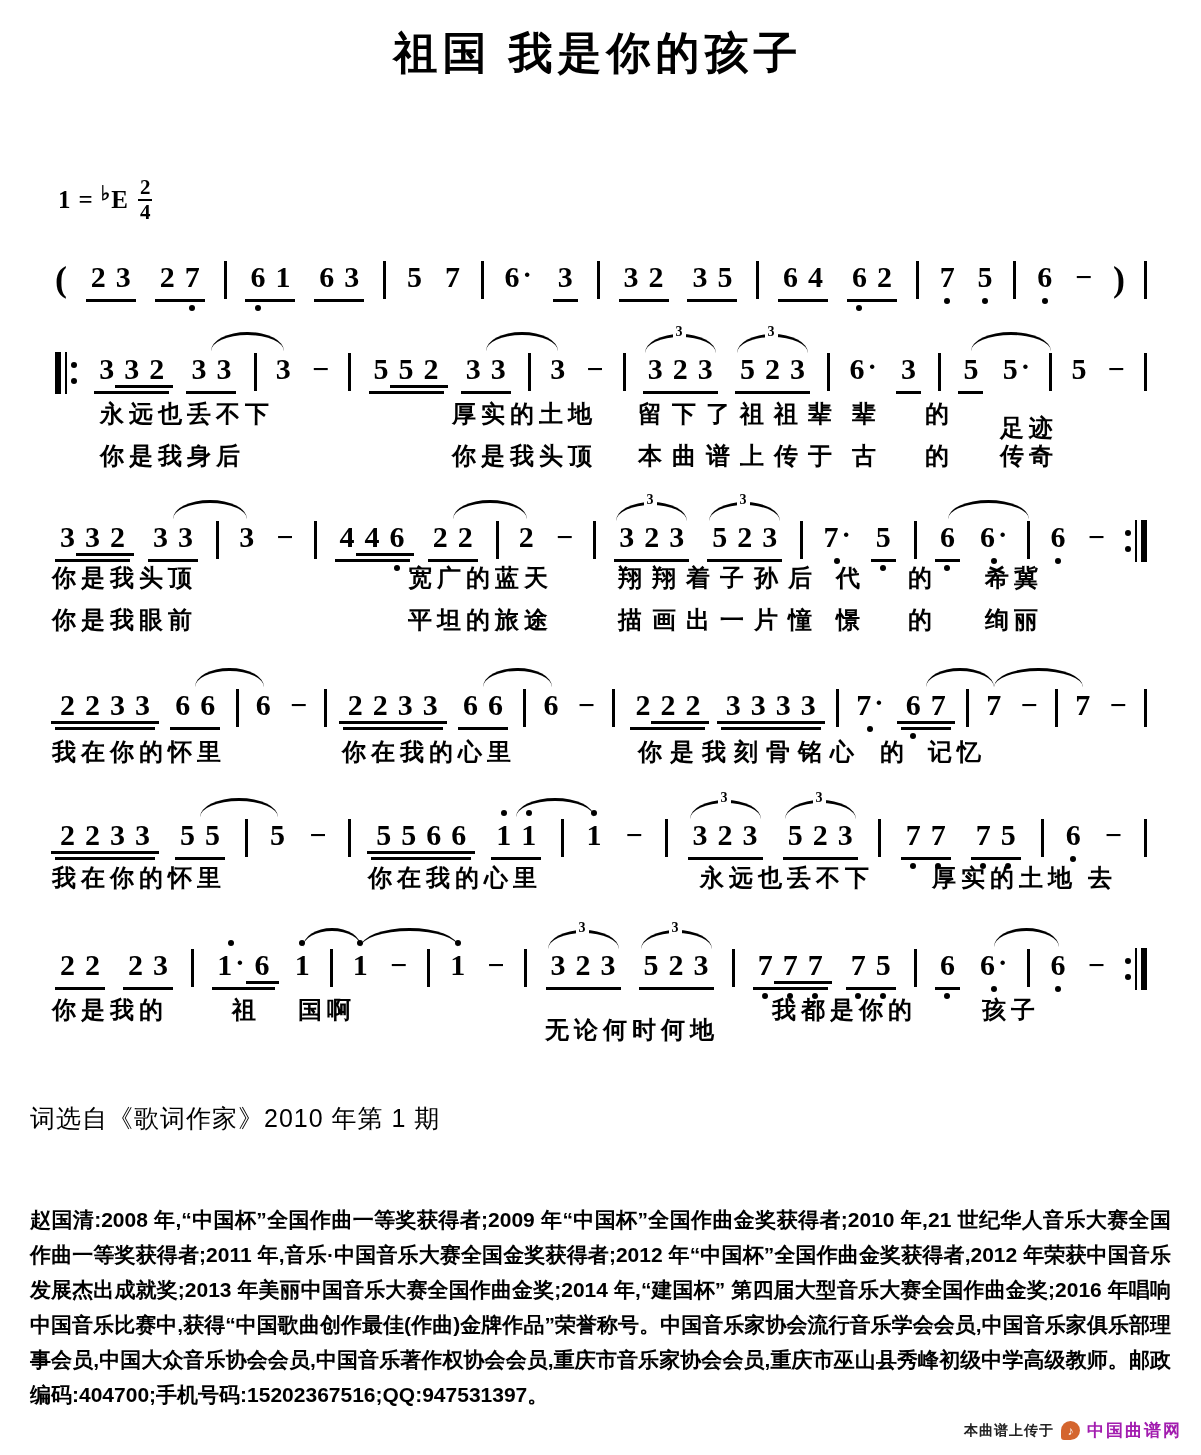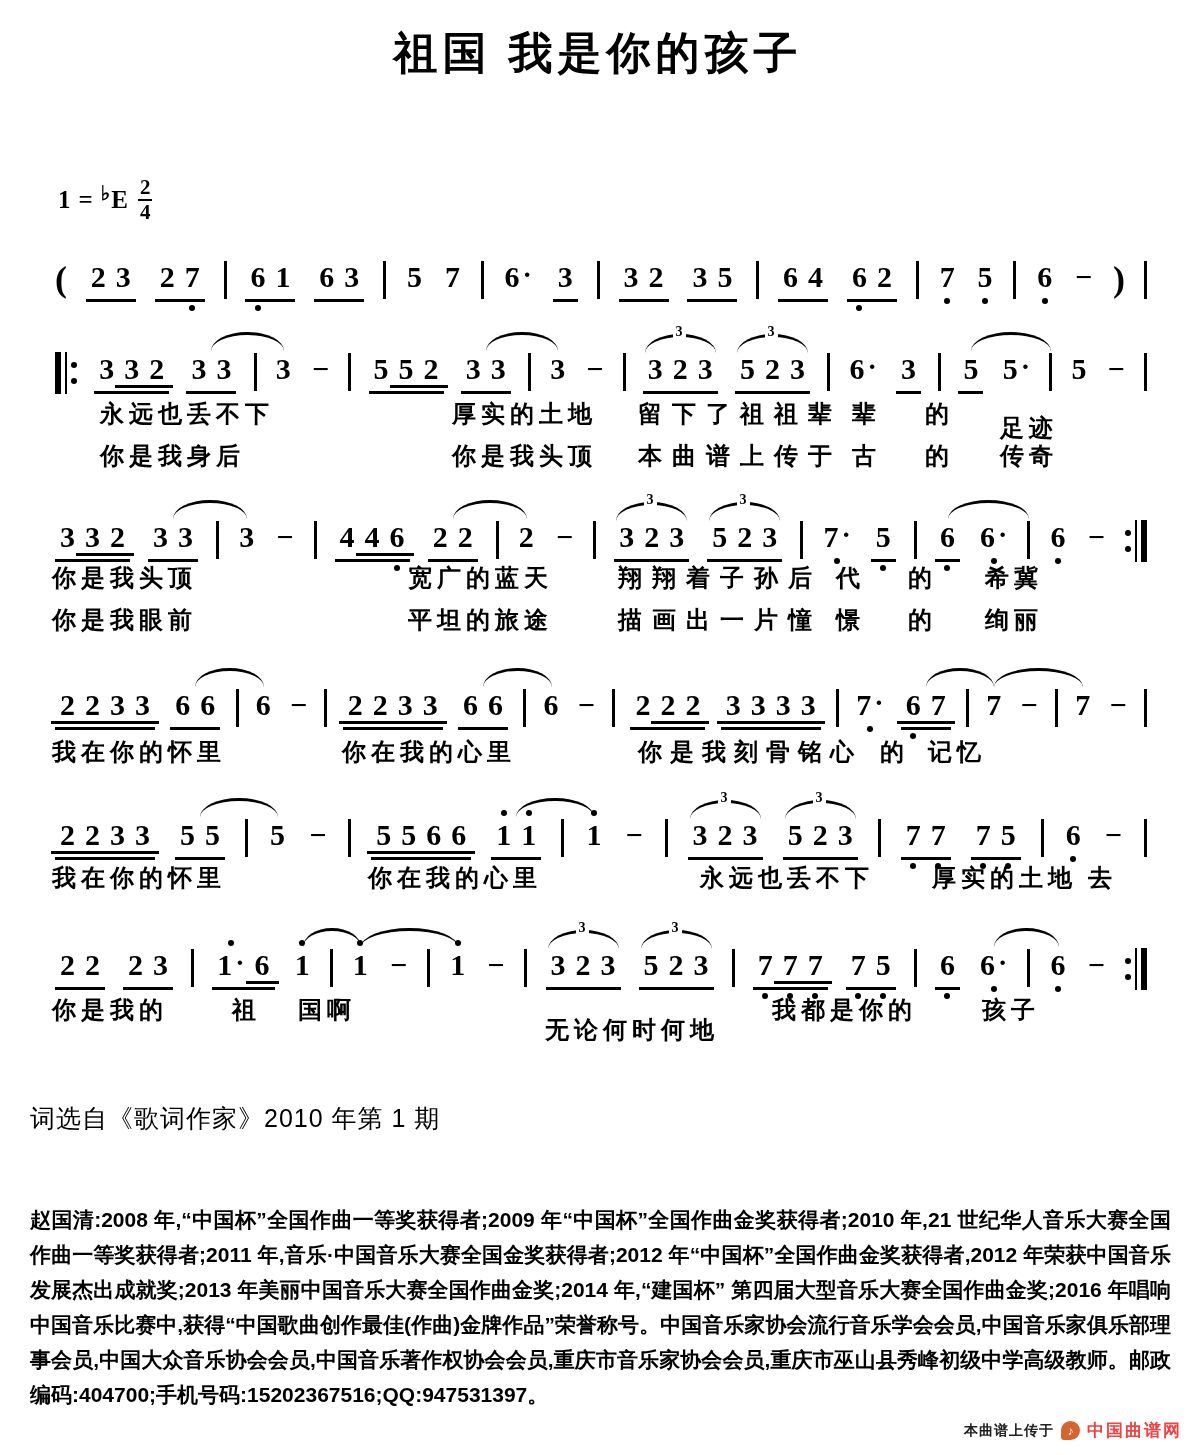--- a/index.html
+++ b/index.html
@@ -45,21 +45,21 @@
 
   .lyric{position:absolute;font-size:24px;font-weight:700;letter-spacing:5px;white-space:nowrap}
 
   .source{position:absolute;left:30px;top:1102px;font-size:25px;font-weight:400;letter-spacing:1px}
   .bio{position:absolute;left:30px;top:1202px;width:1141px;font-size:21px;font-weight:700;
        line-height:35px;text-align:justify}
   .wm{position:absolute;right:14px;top:1419px;display:flex;align-items:center;gap:7px}
   .wm .pre{font-size:14px;font-weight:700;color:#222;letter-spacing:1px}
   .logo{width:19px;height:19px;border-radius:50% 50% 50% 3px;background:#d4652e;color:#fff;
         display:flex;align-items:center;justify-content:center;font-size:12px;font-weight:700}
-  .site{font-size:17px;font-weight:700;color:#ef4444;letter-spacing:2px}
+  .site{font-size:17px;font-weight:700;color:#a21caf;letter-spacing:2px}
 </style>
 </head>
 <body>
 
 <div id="page">
   <div class="title">祖国 我是你的孩子</div>
 
 
   <div class="keysig">
     <span>1</span>

